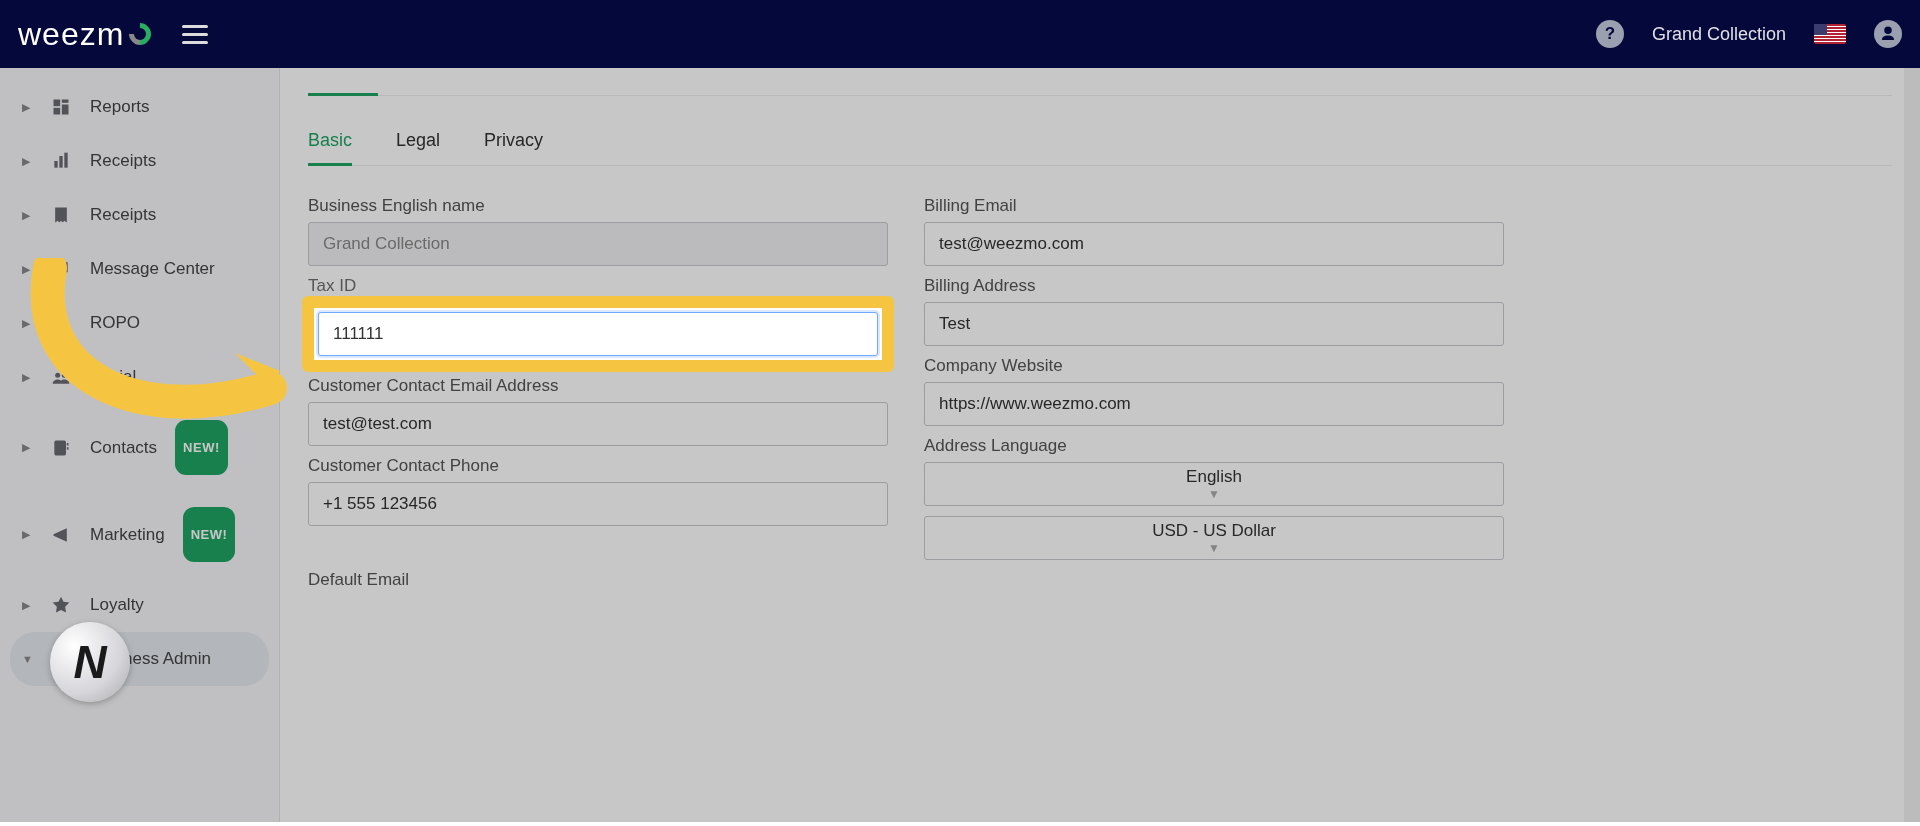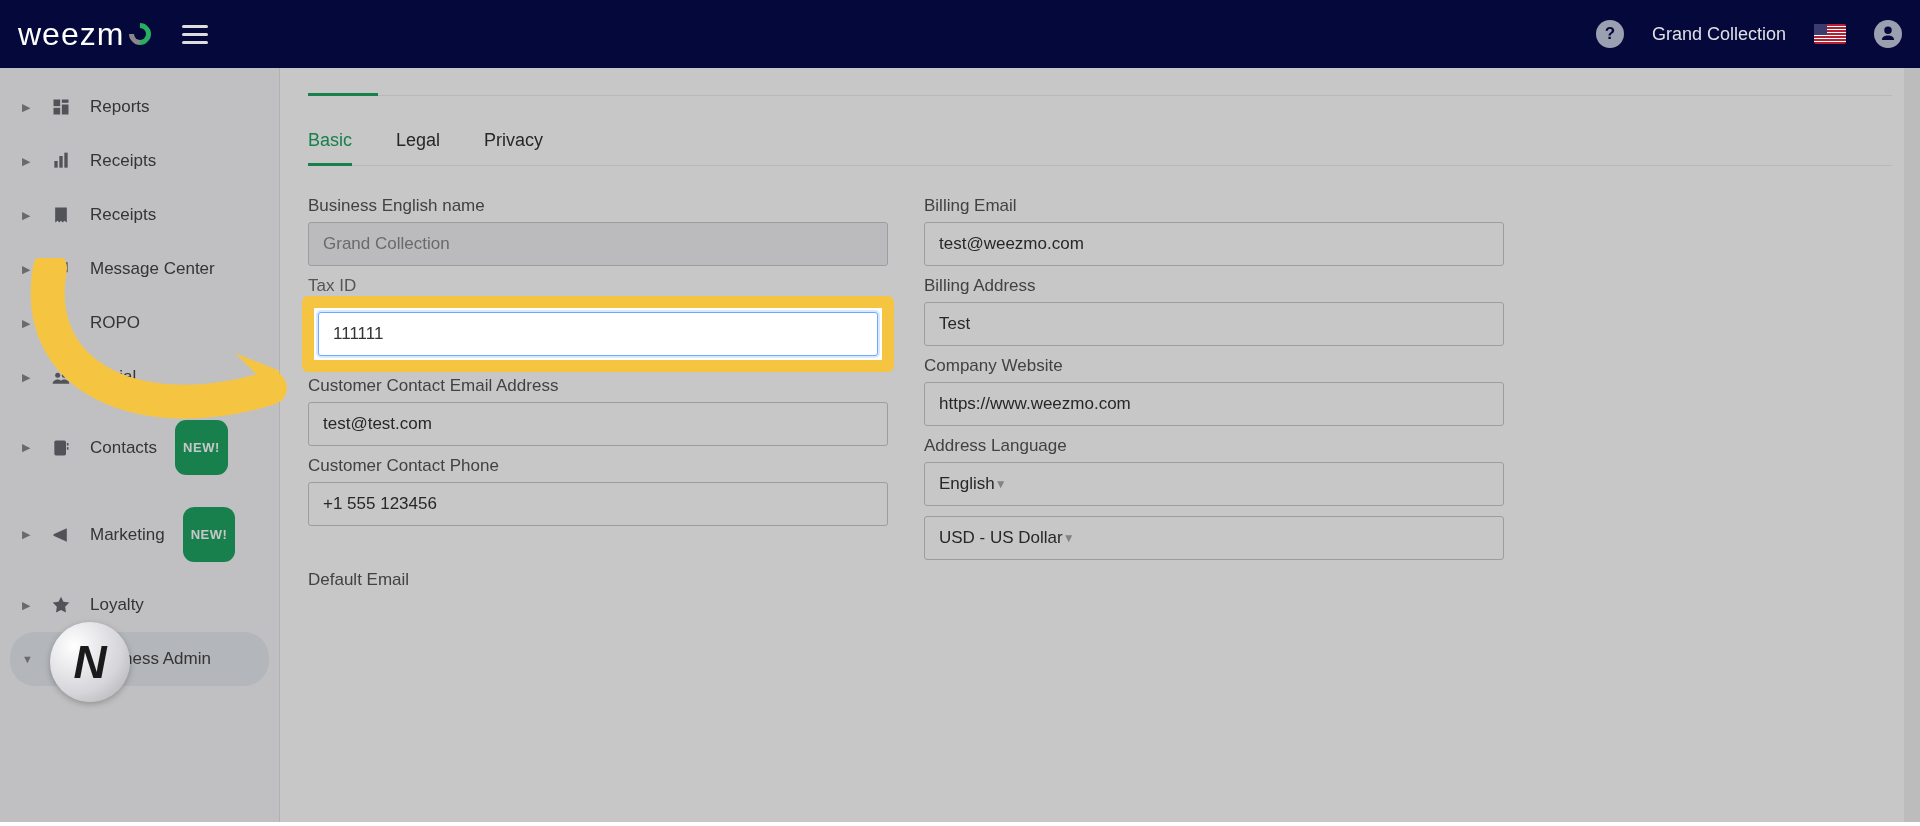--- a/index.html
+++ b/index.html
@@ -76,21 +76,21 @@
 
   .form-cols { display:flex; gap:36px; }
   .col { flex:1; max-width:580px; }
   .field { margin-bottom:10px; }
   .field label { display:block; font-size:17px; color:#555; margin-bottom:6px; }
   .input {
     width:100%; height:44px; border:1px solid #c9c9cf; background:#fff; border-radius:3px;
     padding:0 14px; font-size:17px; color:#333;
   }
   .input.readonly { background:#f0f0f2; color:#888; }
-  .select { display:flex; align-items:center; justify-content:flex-start; }
+  .select { display:flex; align-items:center; justify-content:center;flex-direction:column; }
   .select .caret { color:#aaa; font-size:12px; }
 
   
   .highlight-wrap {
     border:12px solid #f5c542; border-radius:6px; padding:4px; background:#fff;
     margin:-6px; position:relative; z-index:20;
   }
   .highlight-wrap .input {
     border:1px solid #6fa8ff;
     box-shadow:0 0 0 2px rgba(111,168,255,0.25);

